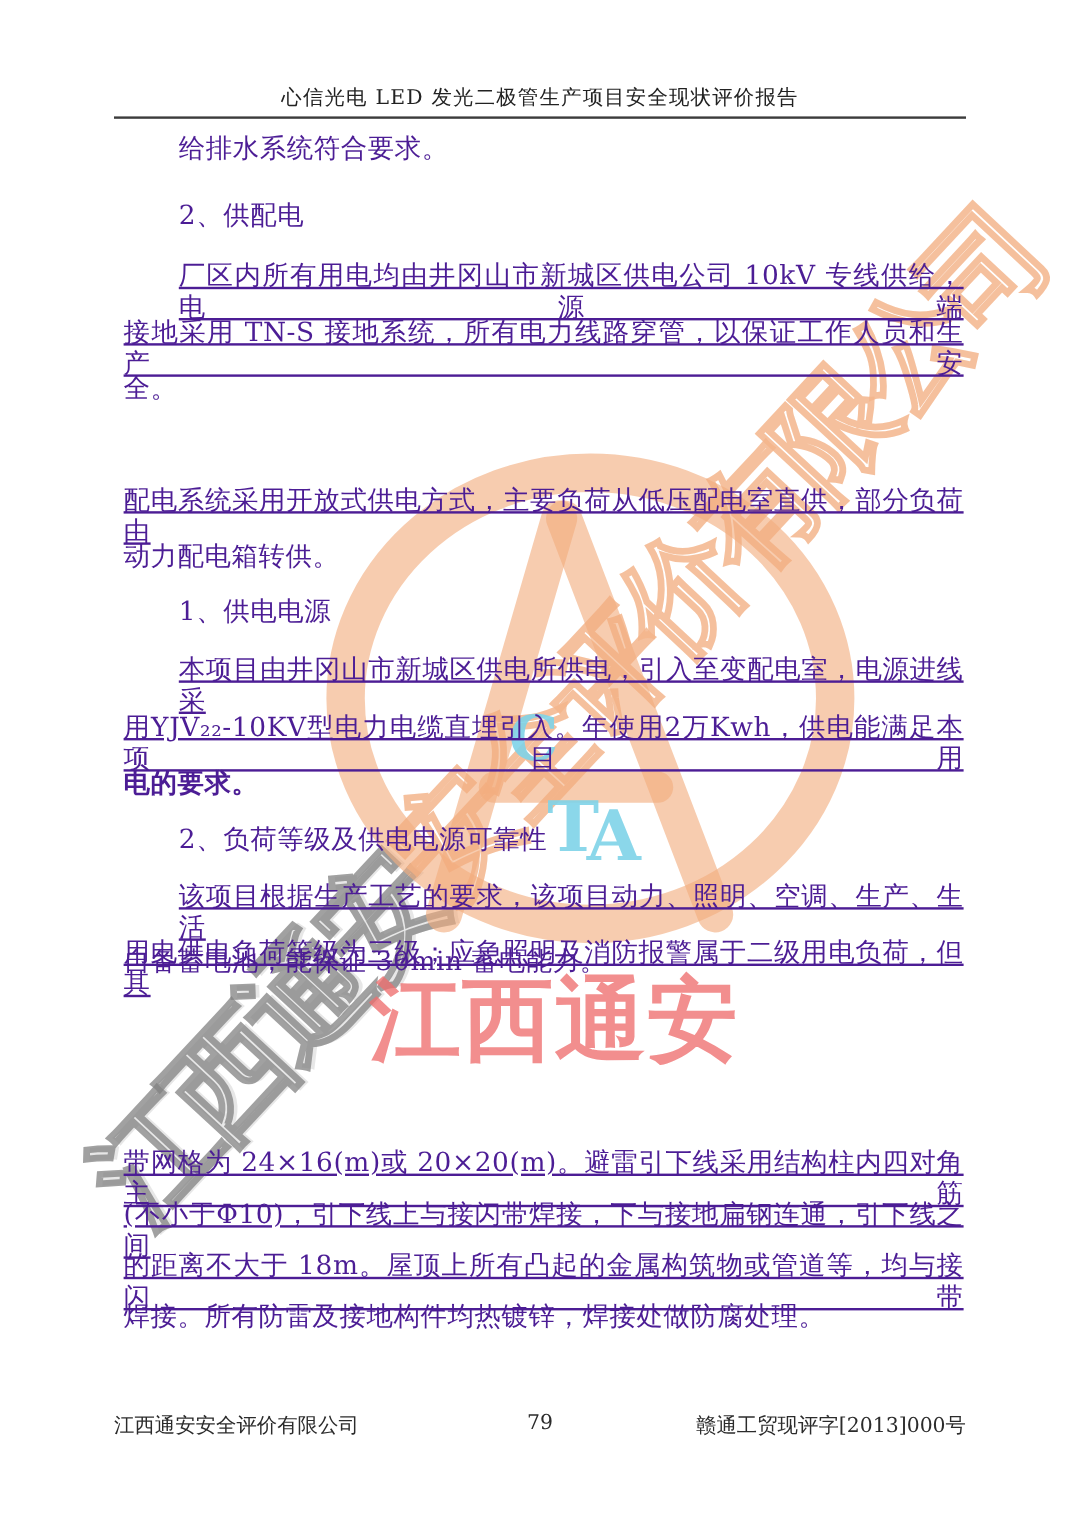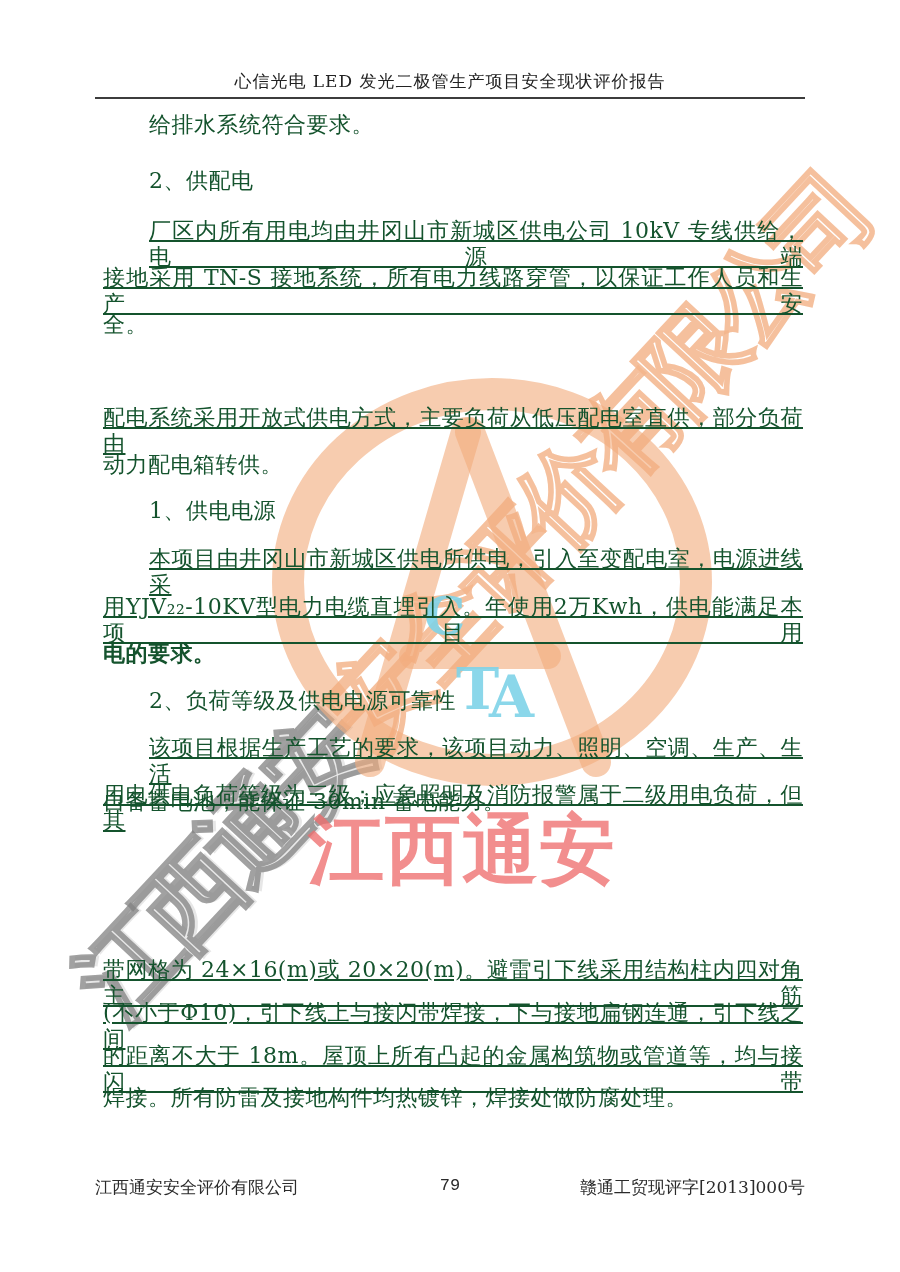--- a/index.html
+++ b/index.html
@@ -81,41 +81,41 @@
   }
 
   .body-lines { position:absolute; inset:0; }
   .line {
     position:absolute;
     left:103px;
     font-size:22px;
     letter-spacing:0.5px;
     line-height:1.2;
     white-space:nowrap;
-    color:#14532d;
+    color:#4c1d95;
   }
   .line.indent { padding-left:46px; }
   .line.justify {
     width:700px;
     box-sizing:border-box;
     white-space:normal;
     text-align:justify;
     text-align-last:justify;
     text-decoration:underline;
   }
 
   .footer-left, .footer-center, .footer-right {
     position:absolute;
     top:1176px;
     font-size:17px;
     color:#2b2b2b;
     white-space:nowrap;
   }
   .footer-left  { left:95px; }
-  .footer-center{ left:50%; transform:translateX(-50%);font-family:Liberation Mono, monospace; }
+  .footer-center{ left:50%; transform:translateX(-50%); }
   .footer-right { right:95px; }
 </style>
 </head>
 <body>
 
 <div class="page">
 
   <div class="wm-layer">
 
     <div class="wm-diag"><span class="gray">江西通安</span><span class="orange">安全评价有限公司</span></div>

